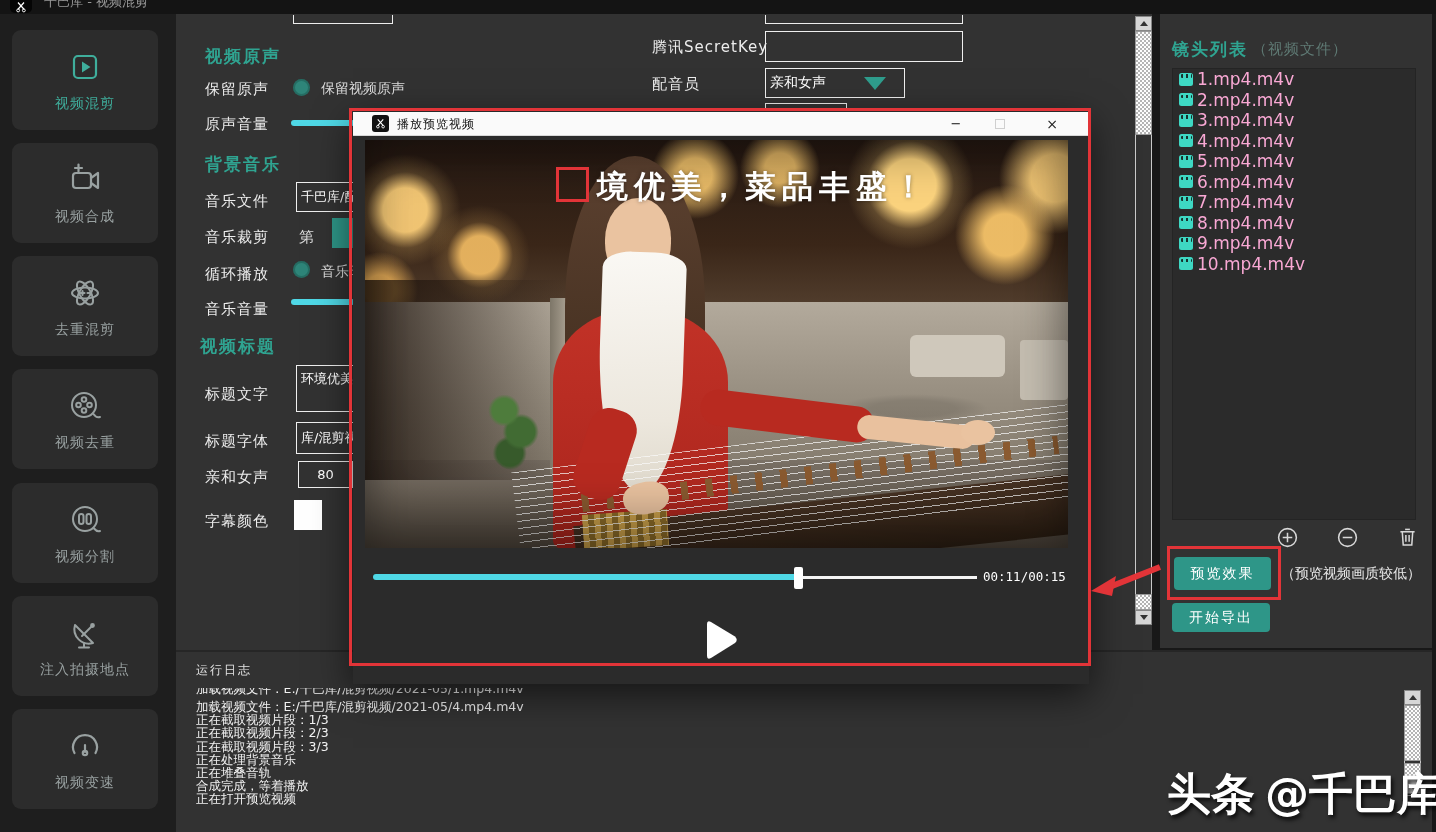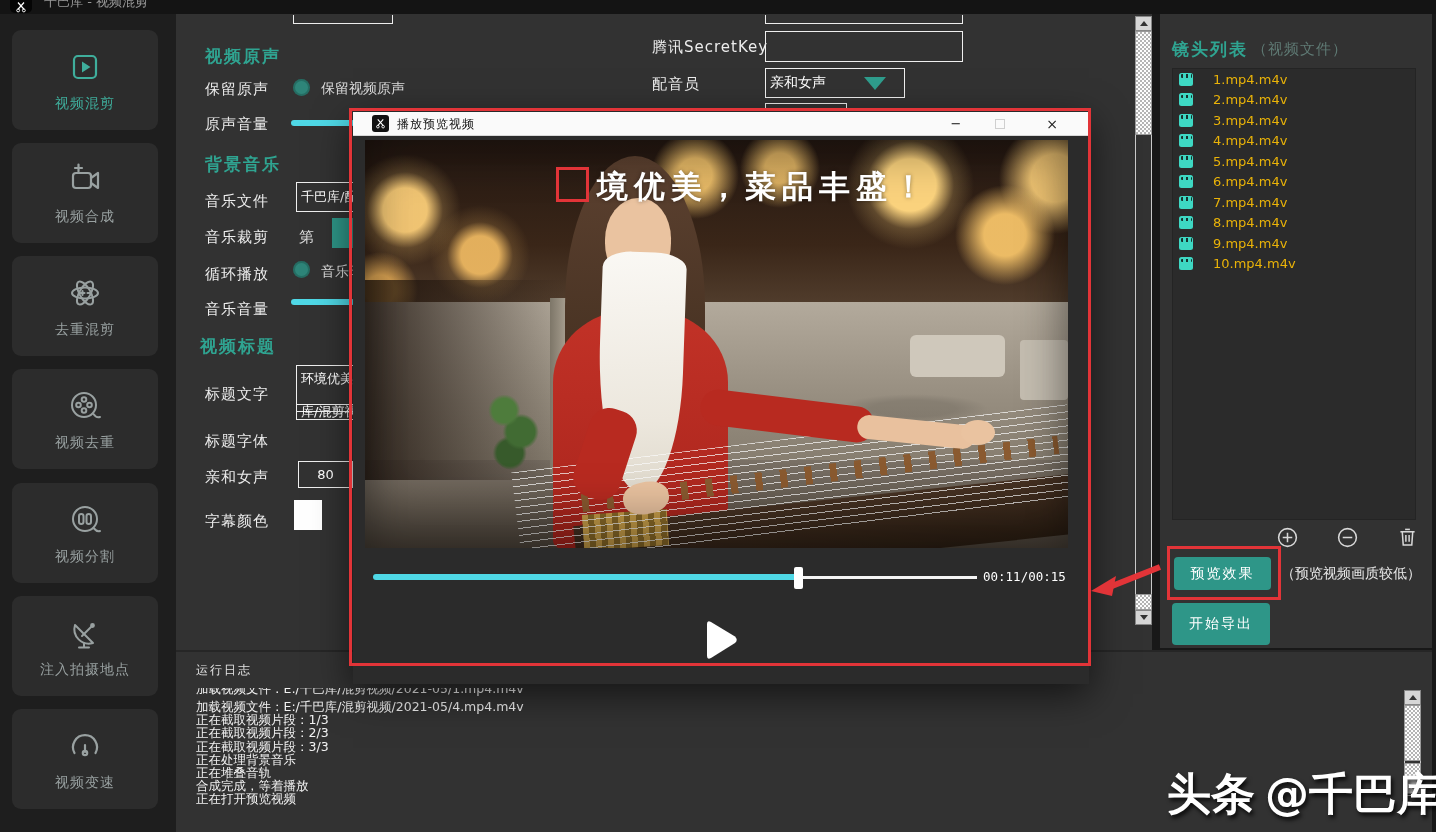--- a/index.html
+++ b/index.html
@@ -33,21 +33,21 @@
   
   .sb-btn{position:absolute;width:17px;height:15px;background:#d6d6d6;border:1px solid #878787;display:flex;align-items:center;justify-content:center;}
   .sb-track{position:absolute;width:17px;border:1px solid #c9c9c9;}
   .sb-thumb{position:absolute;width:17px;border:1px solid #9a9a9a;background:#dcdcdc;background-image:repeating-conic-gradient(#fdfdfd 0% 25%, #b4b4b4 0% 50%);background-size:4px 4px;}
   .tri-up{width:0;height:0;border-left:4px solid transparent;border-right:4px solid transparent;border-bottom:5px solid #333;}
   .tri-dn{width:0;height:0;border-left:4px solid transparent;border-right:4px solid transparent;border-top:5px solid #333;}
 
   
   .right-panel{position:absolute;left:1160px;top:14px;width:272px;height:634px;background:#323232;}
   .shot-box{position:absolute;left:12px;top:54px;width:244px;height:452px;background:#2b2b2b;border:1px solid #242424;overflow:hidden;}
-  .shot-item{display:flex;align-items:center;gap:20px;height:20.5px;padding-left:6px;font-size:13px;color:#eab308;cursor:pointer;}
+  .shot-item{display:flex;align-items:center;gap:4px;height:20.5px;padding-left:6px;font-size:17px;color:#f9a8d4;cursor:pointer;}
   .clap{position:relative;width:14px;height:13px;background:#3ed8c3;border-radius:2.5px;flex:0 0 14px;}
   .clap::before{content:"";position:absolute;left:1.5px;right:1.5px;top:1.5px;height:3.5px;border-radius:1px;background:repeating-linear-gradient(90deg,#17322e 0 2.5px,transparent 2.5px 5px);}
   .tealbtn{position:absolute;background:#2e9688;border-radius:4px;color:#fff;font-size:14px;display:flex;align-items:center;justify-content:center;letter-spacing:2px;cursor:pointer;}
   .icobtn{position:absolute;cursor:pointer;}
   .icobtn svg{stroke:#d8d8d8;fill:none;stroke-width:1.6;}
 
   
   .log-panel{position:absolute;left:176px;top:650px;width:1256px;height:182px;background:#323232;border-top:2px solid #262626;}
   .log-title{position:absolute;left:20px;top:10px;font-size:12px;color:#e3e3e3;letter-spacing:2px;}
   .log-lines{position:absolute;left:20px;top:48px;}
@@ -182,21 +182,21 @@
   <div class="flabel" style="left:205px;top:265px">循环播放</div>
   <div class="fradio" style="left:293px;top:261px"></div>
   <div class="fsub" style="left:321px;top:263px">音乐时</div>
   <div class="flabel" style="left:205px;top:300px">音乐音量</div>
   <div class="fslider" style="left:291px;top:299px;width:64px"></div>
 
   <div class="fsec" style="left:200px;top:335px">视频标题</div>
   <div class="flabel" style="left:205px;top:385px">标题文字</div>
   <div class="finput" style="left:296px;top:365px;width:60px;height:47px;align-items:flex-start;padding-top:4px">环境优美</div>
   <div class="flabel" style="left:205px;top:432px">标题字体</div>
-  <div class="finput" style="left:296px;top:404px;width:60px;height:16px">库/混剪视</div>
+  <div class="finput" style="left:296px;top:422px;width:60px;height:32px">库/混剪视</div>
   <div class="flabel" style="left:205px;top:468px">亲和女声</div>
   <div class="finput" style="left:298px;top:461px;width:55px;height:27px;justify-content:center">80</div>
   <div class="flabel" style="left:205px;top:512px">字幕颜色</div>
   <div class="abs" style="left:294px;top:500px;width:28px;height:30px;background:#ffffff"></div>
 
   <div class="flabel" style="left:652px;top:38px">腾讯SecretKey</div>
   <div class="finput" style="left:765px;top:31px;width:198px;height:31px"></div>
   <div class="flabel" style="left:652px;top:75px">配音员</div>
   <div class="finput" style="left:765px;top:68px;width:140px;height:30px;font-size:14px">
     <span>亲和女声</span>
@@ -275,21 +275,21 @@
     <div class="icobtn" style="left:238px;top:512px;width:19px;height:22px">
       <svg viewBox="0 0 20 22" width="19" height="22">
           <path d="M2.5 5.5 h15"></path>
           <path d="M7.5 3 h5"></path>
           <path d="M4.5 5.5 l1 14 h9 l1 -14"></path>
           <path d="M8.3 9 v7 M11.7 9 v7"></path>
         </svg>
     </div>
     <div class="tealbtn" style="left:14px;top:543px;width:97px;height:33px">预览效果</div>
     <div class="abs" style="left:121px;top:551px;font-size:14px;color:#e8e8e8">（预览视频画质较低）</div>
-    <div class="tealbtn" style="left:12px;top:589px;width:98px;height:42px">开始导出</div>
+    <div class="tealbtn" style="left:12px;top:589px;width:98px;height:29px">开始导出</div>
   </div>
 
   <div class="log-panel">
     <div class="log-title">运行日志</div>
     <div class="log-clip">
       <span class="log-line">加载视频文件：E:/千巴库/混剪视频/2021-05/1.mp4.m4v</span>
     </div>
     <div class="log-lines">
 
     <div class="log-line">加载视频文件：E:/千巴库/混剪视频/2021-05/4.mp4.m4v</div>

